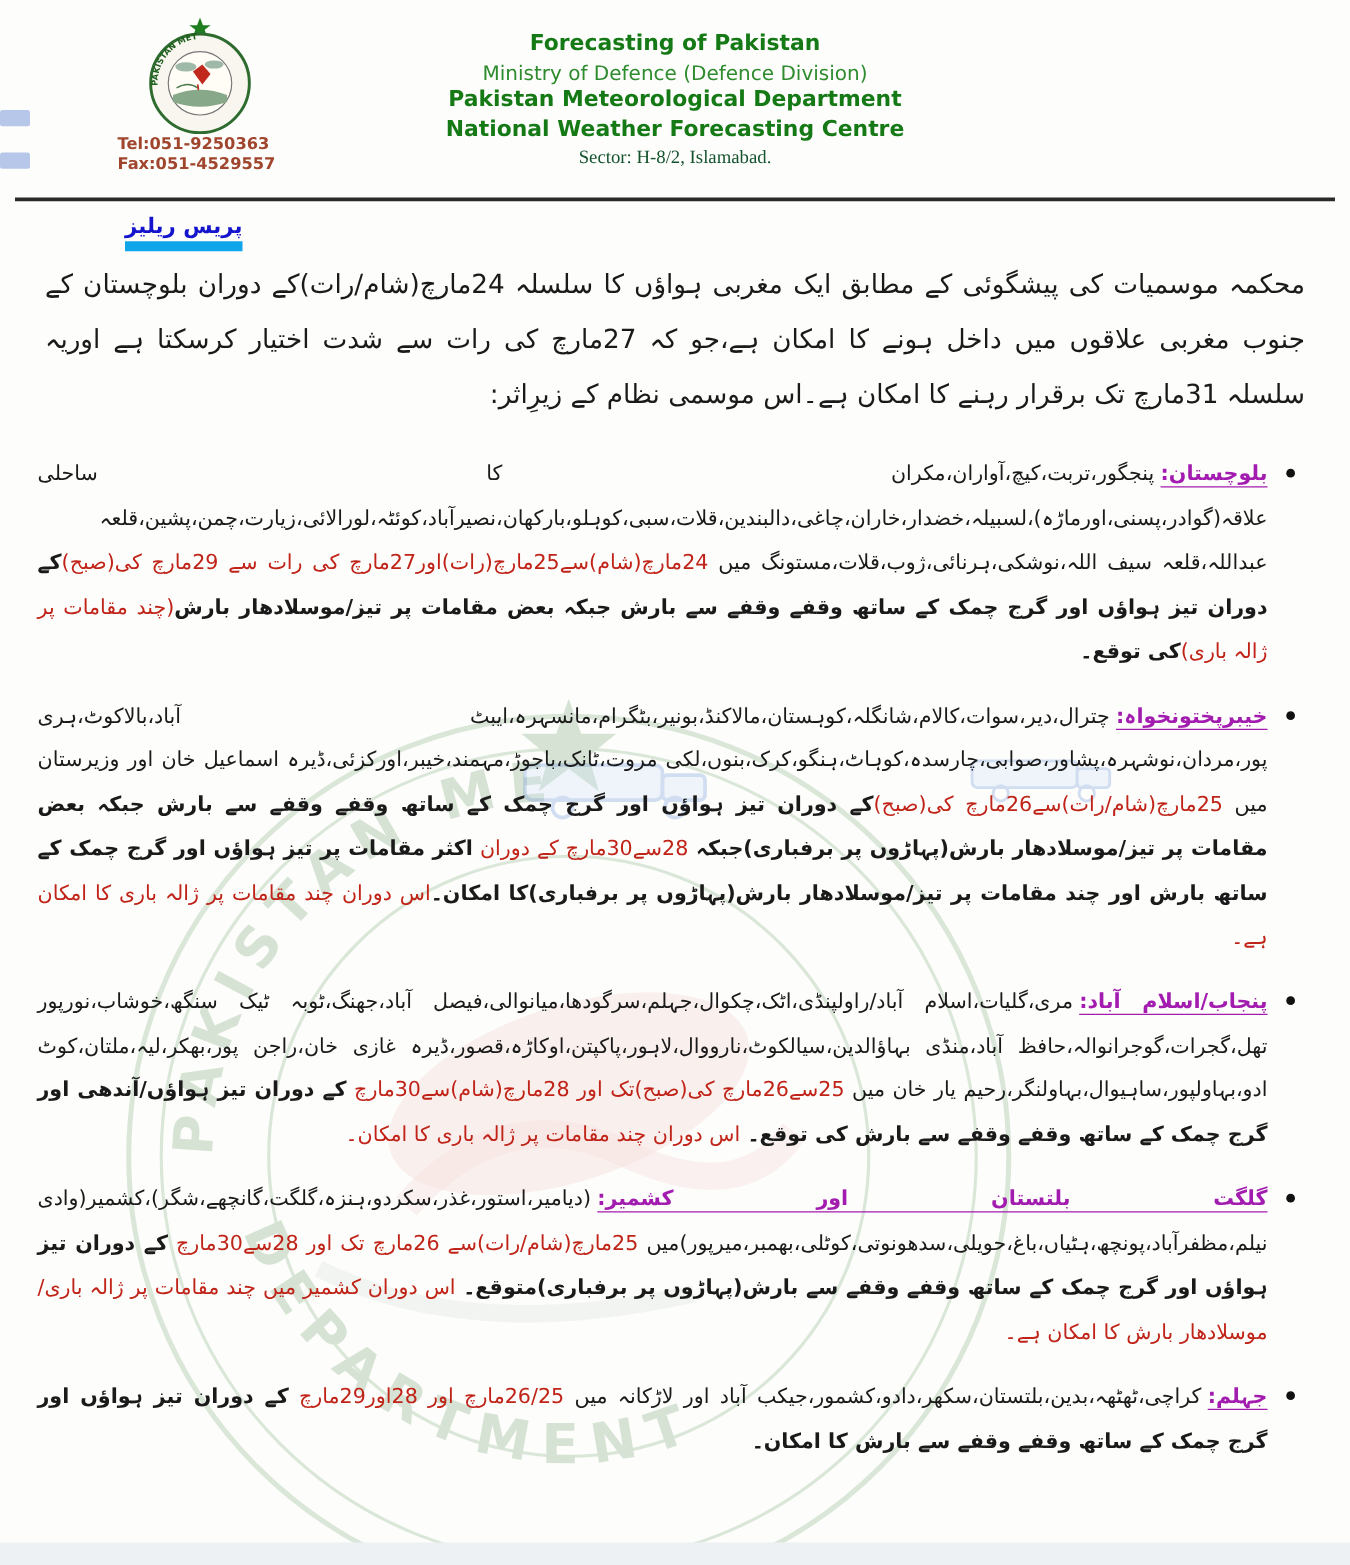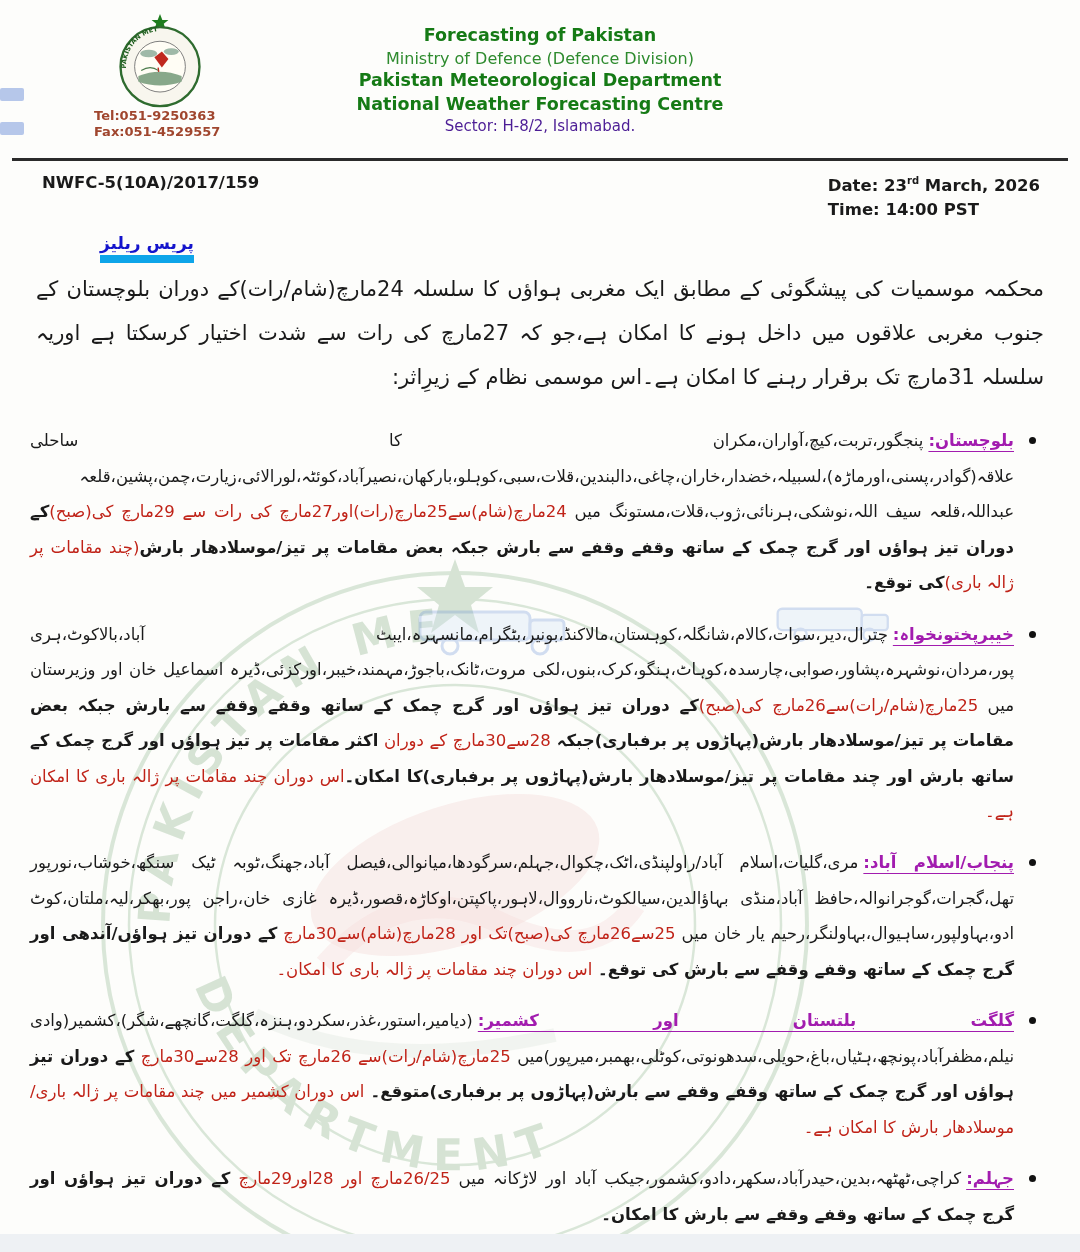--- a/index.html
+++ b/index.html
@@ -12,21 +12,21 @@
   .scan-artifact{position:absolute;left:0;width:24px;height:13px;background:#9db4e4;opacity:.75;border-radius:2px;z-index:2;}
   
   header{position:relative;height:132px;padding-top:18px;}
   .logo-block{position:absolute;left:80px;top:14px;width:160px;text-align:center;}
   .logo{width:94px;height:94px;display:block;margin:0 auto;}
   .contact{font-size:13px;font-weight:bold;color:#a0462e;line-height:1.25;text-align:left;padding-left:14px;}
   .org-block{width:480px;margin:0 auto;text-align:center;padding-top:6px;}
   .org-block div{line-height:1.35;}
   .org-bold{color:#157a15;font-weight:bold;font-size:17.5px;}
   .org-reg{color:#2e8b2e;font-size:16px;}
-  .org-small{color:#4c1d95;font-size:15px;}
+  .org-small{color:#14532d;font-size:15px;font-family:Liberation Serif, serif;}
   .rule{border:none;border-top:3px solid #2b2b2b;margin:8px 12px 0 12px;}
   
   .meta-row{display:flex;justify-content:space-between;align-items:flex-start;padding:12px 40px 0 42px;
             font-weight:bold;font-size:16.5px;}
   .datetime{text-align:left;line-height:1.5;}
   sup{font-size:10px;}
   .press-release{padding:10px 0 0 100px;}
   .press-release span{color:#1414cc;font-weight:bold;font-size:17px;border-bottom:8px solid #0ea5e9;padding-bottom:2px;}
   
   .headline{direction:rtl;margin:12px 36px 2px 36px;font-size:19px;font-weight:bold;text-align:right;
@@ -112,39 +112,32 @@
         <div class="org-bold">Forecasting of Pakistan</div>
         <div class="org-reg">Ministry of Defence (Defence Division)</div>
         <div class="org-bold">Pakistan Meteorological Department</div>
         <div class="org-bold">National Weather Forecasting Centre</div>
         <div class="org-small">Sector: H-8/2, Islamabad.</div>
       </div>
     </header>
 
     <hr class="rule">
 
-    <div class="meta-row">
-      <div class="ref">NWFC-5(10A)/2017/159</div>
-      <div class="datetime">
-        <div><span>Date: 23</span><sup>rd</sup><span> March, 2026</span></div>
-        <div>Time: 14:00 PST</div>
-      </div>
-    </div>
 
     <div class="press-release">
       <span>پریس ریلیز</span>
     </div>
 
 
     <div class="intro">محکمہ موسمیات کی پیشگوئی کے مطابق ایک مغربی ہواؤں کا سلسلہ 24مارچ(شام/رات)کے دوران بلوچستان کے جنوب مغربی علاقوں میں داخل ہونے کا امکان ہے،جو کہ 27مارچ کی رات سے شدت اختیار کرسکتا ہے اوریہ سلسلہ 31مارچ تک برقرار رہنے کا امکان ہے۔اس موسمی نظام کے زیرِاثر:</div>
 
     <div class="sections" id="sections">
         <div class="section"><span class="sec-name">بلوچستان:</span><span class="seg">پنجگور،تربت،کیچ،آواران،مکران کا ساحلی علاقہ(گوادر،پسنی،اورماڑہ)،لسبیلہ،خضدار،خاران،چاغی،دالبندین،قلات،سبی،کوہلو،بارکھان،نصیرآباد،کوئٹہ،لورالائی،زیارت،چمن،پشین،قلعہ عبداللہ،قلعہ سیف اللہ،نوشکی،ہرنائی،ژوب،قلات،مستونگ میں </span><span class="seg red">24مارچ(شام)سے25مارچ(رات)اور27مارچ کی رات سے 29مارچ کی(صبح)</span><span class="seg bold">کے دوران تیز ہواؤں اور گرج چمک کے ساتھ وقفے وقفے سے بارش جبکہ بعض مقامات پر تیز/موسلادھار بارش</span><span class="seg red">(چند مقامات پر ژالہ باری)</span><span class="seg bold">کی توقع۔</span></div>
         <div class="section"><span class="sec-name">خیبرپختونخواہ:</span><span class="seg">چترال،دیر،سوات،کالام،شانگلہ،کوہستان،مالاکنڈ،بونیر،بٹگرام،مانسہرہ،ایبٹ آباد،بالاکوٹ،ہری پور،مردان،نوشہرہ،پشاور،صوابی،چارسدہ،کوہاٹ،ہنگو،کرک،بنوں،لکی مروت،ٹانک،باجوڑ،مہمند،خیبر،اورکزئی،ڈیرہ اسماعیل خان اور وزیرستان میں </span><span class="seg red">25مارچ(شام/رات)سے26مارچ کی(صبح)</span><span class="seg bold">کے دوران تیز ہواؤں اور گرج چمک کے ساتھ وقفے وقفے سے بارش جبکہ بعض مقامات پر تیز/موسلادھار بارش(پہاڑوں پر برفباری)جبکہ </span><span class="seg red">28سے30مارچ کے دوران </span><span class="seg bold">اکثر مقامات پر تیز ہواؤں اور گرج چمک کے ساتھ بارش اور چند مقامات پر تیز/موسلادھار بارش(پہاڑوں پر برفباری)کا امکان۔</span><span class="seg red">اس دوران چند مقامات پر ژالہ باری کا امکان ہے۔</span></div>
         <div class="section"><span class="sec-name">پنجاب/اسلام آباد:</span><span class="seg">مری،گلیات،اسلام آباد/راولپنڈی،اٹک،چکوال،جہلم،سرگودھا،میانوالی،فیصل آباد،جھنگ،ٹوبہ ٹیک سنگھ،خوشاب،نورپور تھل،گجرات،گوجرانوالہ،حافظ آباد،منڈی بہاؤالدین،سیالکوٹ،نارووال،لاہور،پاکپتن،اوکاڑہ،قصور،ڈیرہ غازی خان،راجن پور،بھکر،لیہ،ملتان،کوٹ ادو،بہاولپور،ساہیوال،بہاولنگر،رحیم یار خان میں </span><span class="seg red">25سے26مارچ کی(صبح)تک اور 28مارچ(شام)سے30مارچ </span><span class="seg bold">کے دوران تیز ہواؤں/آندھی اور گرج چمک کے ساتھ وقفے وقفے سے بارش کی توقع۔ </span><span class="seg red">اس دوران چند مقامات پر ژالہ باری کا امکان۔</span></div>
         <div class="section"><span class="sec-name">گلگت بلتستان اور کشمیر:</span><span class="seg">(دیامیر،استور،غذر،سکردو،ہنزہ،گلگت،گانچھے،شگر)،کشمیر(وادی نیلم،مظفرآباد،پونچھ،ہٹیاں،باغ،حویلی،سدھونوتی،کوٹلی،بھمبر،میرپور)میں </span><span class="seg red">25مارچ(شام/رات)سے 26مارچ تک اور 28سے30مارچ </span><span class="seg bold">کے دوران تیز ہواؤں اور گرج چمک کے ساتھ وقفے وقفے سے بارش(پہاڑوں پر برفباری)متوقع۔ </span><span class="seg red">اس دوران کشمیر میں چند مقامات پر ژالہ باری/موسلادھار بارش کا امکان ہے۔</span></div>
-        <div class="section"><span class="sec-name">جہلم:</span><span class="seg">کراچی،ٹھٹھہ،بدین،حیدرآباد،سکھر،دادو،کشمور،جیکب آباد اور لاڑکانہ میں </span><span class="seg red">26/25مارچ اور 28اور29مارچ </span><span class="seg bold">کے دوران تیز ہواؤں اور گرج چمک کے ساتھ وقفے وقفے سے بارش کا امکان۔ </span></div>
+        <div class="section"><span class="sec-name">جہلم:</span><span class="seg">کراچی،ٹھٹھہ،بدین،بلتستان،سکھر،دادو،کشمور،جیکب آباد اور لاڑکانہ میں </span><span class="seg red">26/25مارچ اور 28اور29مارچ </span><span class="seg bold">کے دوران تیز ہواؤں اور گرج چمک کے ساتھ وقفے وقفے سے بارش کا امکان۔ </span></div>
       </div>
 
   </div>
 
   <div class="bottom-strip"></div>
 </div>
 
 </body></html>

